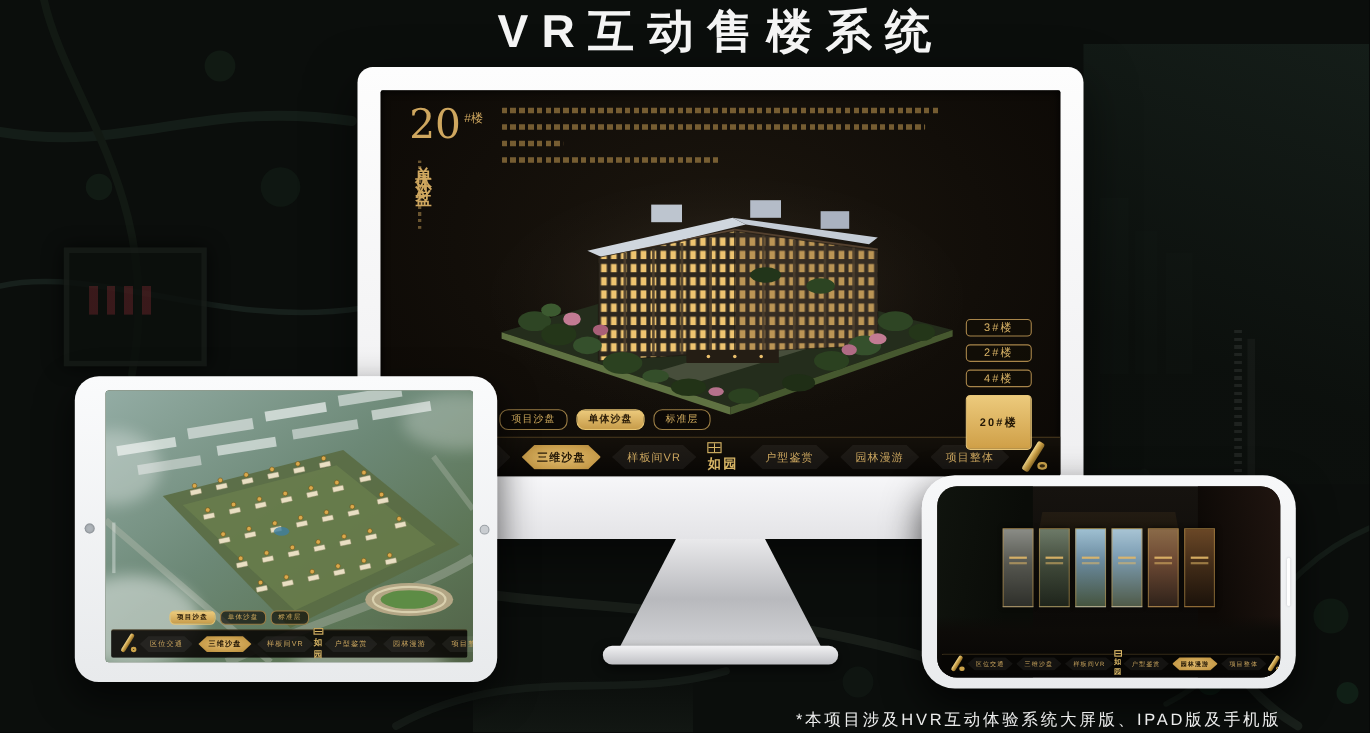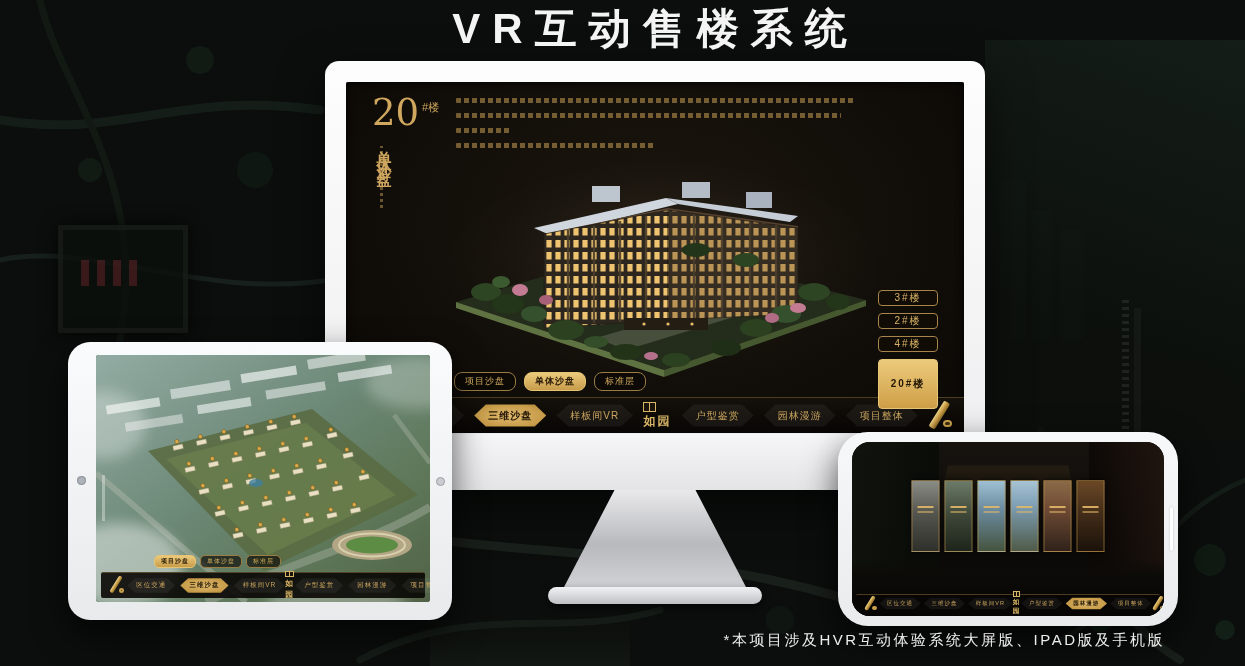--- a/index.html
+++ b/index.html
@@ -16,21 +16,21 @@
     background:linear-gradient(200deg,#17211c,#0c100d 70%);opacity:.8;}
   .bg-vtext{position:absolute;left:1122px;top:300px;width:7px;height:150px;z-index:0;opacity:.5;
     background:repeating-linear-gradient(0deg,rgba(255,255,255,.16) 0 3px,transparent 3px 7px);
     box-shadow:12px 8px 0 rgba(255,255,255,.07);}
   .bg-roof{position:absolute;left:430px;bottom:0;width:200px;height:50px;z-index:0;
     background:linear-gradient(0deg,#151b16,transparent);opacity:.7;}
 
   
   .title{position:absolute;top:0;left:0;width:100%;margin:0;text-align:center;z-index:6;
     color:#f4f4f4;font-size:42px;font-weight:700;letter-spacing:12px;line-height:58px;padding-left:33px;}
-  .footnote{position:absolute;right:80px;bottom:16px;z-index:6;color:#ececec;
+  .footnote{position:absolute;right:80px;bottom:2px;z-index:6;color:#ececec;
     font-size:15px;letter-spacing:2.5px;}
 
   
   .gnav{position:absolute;left:0;right:0;bottom:0;display:flex;align-items:center;
     justify-content:space-between;padding:0 8px;
     background:linear-gradient(180deg,#14100a,#080604);
     border-top:1px solid rgba(205,165,85,.35);box-sizing:border-box;}
   .nav--md{height:36px;--fs:10px;}
   .nav--sm{height:26px;--fs:6.5px;background:rgba(9,7,4,.9);}
   .nav--xs{height:18px;--fs:5.5px;background:rgba(8,6,4,.92);}

